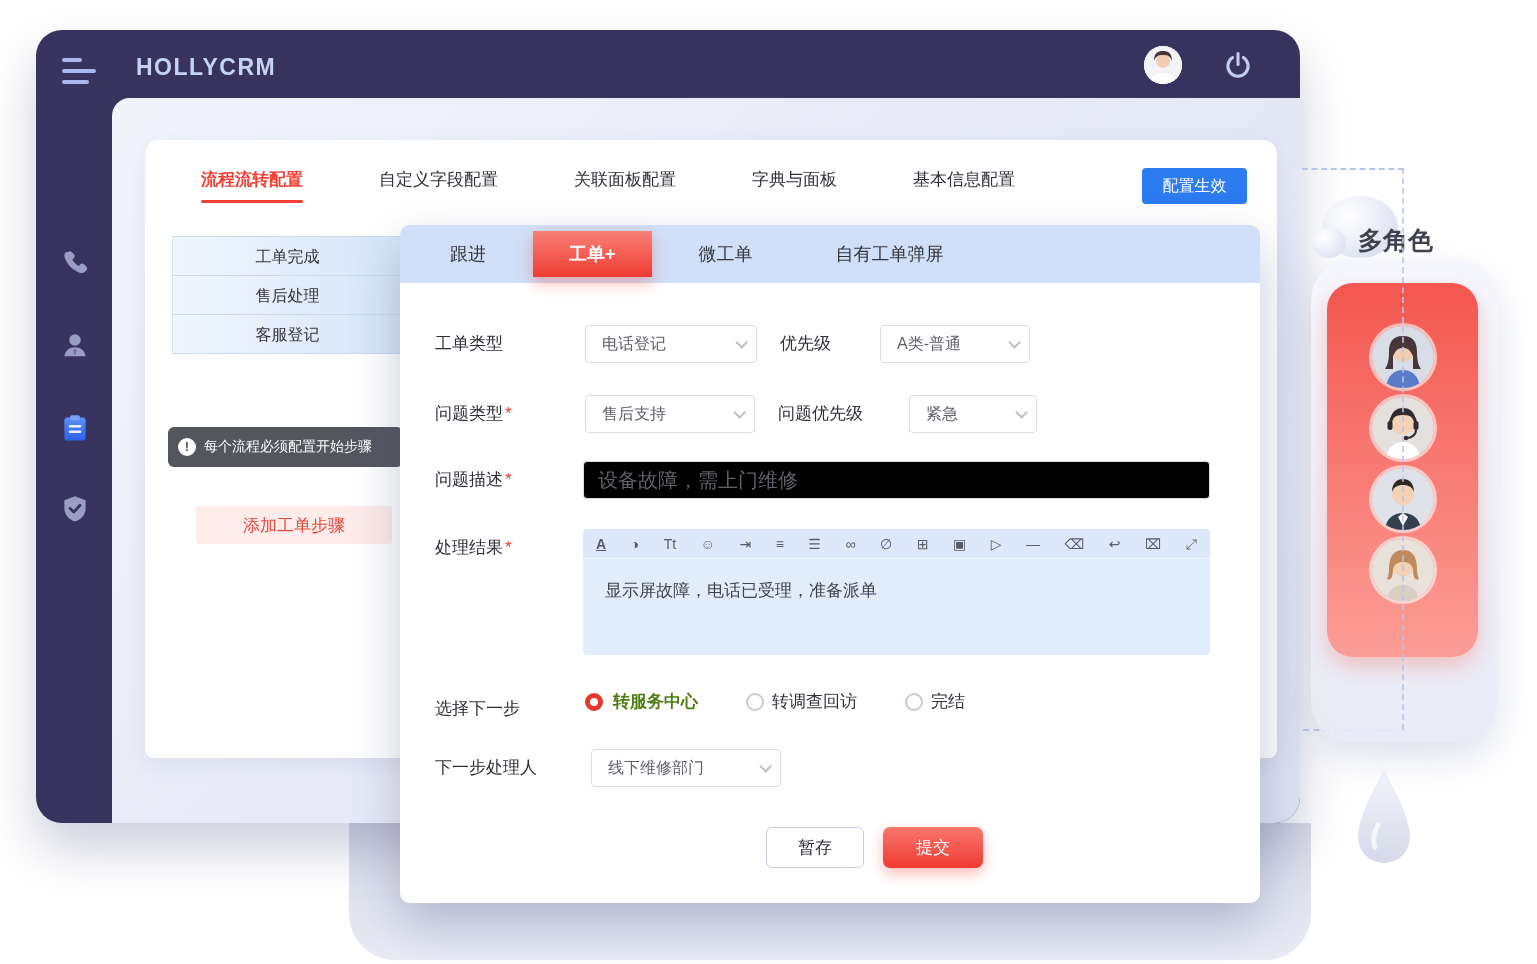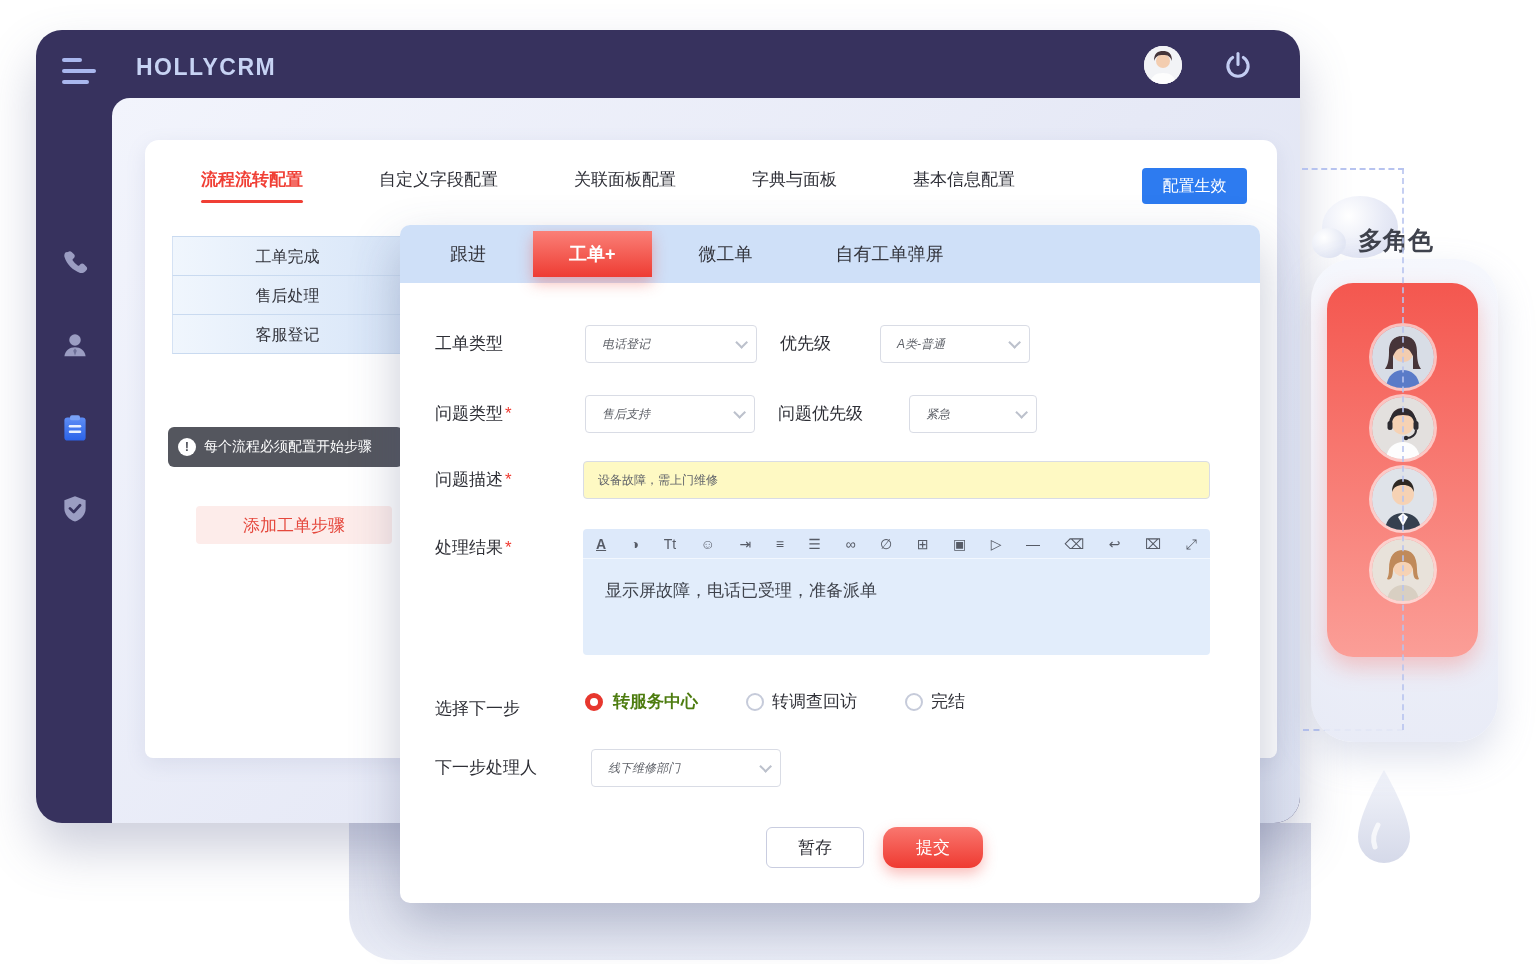--- a/index.html
+++ b/index.html
@@ -74,35 +74,35 @@
   .m-tab { font-size:18px; color:#33343c; cursor:pointer; white-space:nowrap; }
   .m-tab.pill { background:linear-gradient(180deg,#fa8078 0%,#ee3c33 100%); color:#fff;
     font-weight:bold; padding:11px 36px; border-radius:0;
     box-shadow:0 6px 14px rgba(240,70,60,.38); }
   .m-tab.far { margin-left:36px; }
 
   .f-label { position:absolute; left:35px; font-size:17px; color:#2e2f36; line-height:38px; white-space:nowrap; }
   .req { color:#f03a30; margin-left:2px; }
   .sel { position:absolute; height:38px; border:1px solid #d9dce5; border-radius:4px; background:#fff;
     display:flex; align-items:center; justify-content:space-between; padding:0 12px 0 16px;
-    font-size:12px; color:#5f6269; cursor:pointer;font-style:italic; }
+    font-size:16px; color:#5f6269; cursor:pointer; }
   .chev { width:9px; height:9px; border-right:2px solid #bcc1cc; border-bottom:2px solid #bcc1cc;
     transform:rotate(45deg) translateY(-3px); flex:0 0 9px; }
 
   .row1 { top:100px; } .row2 { top:170px; } .row3 { top:236px; }
   .s-tickettype { left:185px; top:100px; width:172px; }
   .l-priority   { left:380px; top:100px; }
   .s-priority   { left:480px; top:100px; width:150px; }
   .s-issuetype  { left:185px; top:170px; width:170px; }
   .l-ipriority  { left:378px; top:170px; }
   .s-ipriority  { left:509px; top:170px; width:128px; }
 
   .text-input { position:absolute; left:183px; top:236px; width:627px; height:38px;
-    border:1px solid #d9dce5; border-radius:4px; font-size:12px; color:#5f6269;
-    padding:0 14px; font-family:inherit; background:#fef9c3; }
+    border:1px solid #d9dce5; border-radius:4px; font-size:20px; color:#5f6269;
+    padding:0 14px; font-family:inherit; background:#000000; }
 
   .editor { position:absolute; left:183px; top:304px; width:627px; height:126px;
     border-radius:4px; overflow:hidden; }
   .editor-toolbar { height:30px; background:#dde9fa; border-bottom:1px solid #f2f7fe;
     display:flex; align-items:center; justify-content:space-between; padding:0 13px; }
   .tb-ic { font-size:14px; color:#565b66; cursor:pointer; line-height:1; }
   .tb-ic:first-child { text-decoration:underline; font-weight:bold; }
   .editor-body { height:96px; background:#e2edfb; font-size:17px; color:#3f434c;
     padding:20px 22px; cursor:text; }
 
@@ -112,21 +112,21 @@
   .radio-opt.sel-red { color:#4d7c0f; font-weight:bold;gap:10px; }
   .radio-opt.sel-red .rdot { border:5px solid #e7372e; }
 
   .l-next { top:465px; } .l-handler { top:524px; }
   .s-handler { left:191px; top:524px; width:190px; }
 
   .m-footer { position:absolute; left:0; top:602px; width:100%; }
   .btn-draft { position:absolute; left:366px; width:98px; height:41px; background:#fff;
     border:1px solid #c9cde0; border-radius:6px; font-size:17px; color:#303138; cursor:pointer; font-family:inherit; }
   .btn-submit { position:absolute; left:483px; width:100px; height:41px; border:none;
-    background:linear-gradient(180deg,#f9776f 0%,#ef3a31 100%); border-radius:14px;
+    background:linear-gradient(180deg,#f9776f 0%,#ef3a31 100%); border-radius:7px;
     font-size:17px; color:#fff; cursor:pointer; font-family:inherit;
     box-shadow:0 6px 14px rgba(240,70,60,.35); }
 
   
   .decor { position:absolute; left:1300px; top:90px; width:237px; height:874px; z-index:4; }
   .dash-h-top { position:absolute; left:2px; top:78px; width:102px; border-top:2px dashed #b7c3ef; }
   .dash-v { position:absolute; left:102px; top:78px; height:562px; border-left:2px dashed rgba(183,195,239,.8); z-index:3; }
   .dash-h-bot { position:absolute; left:3px; top:639px; width:100px; border-top:2px dashed #b7c3ef; }
 
   .cloud-a { position:absolute; left:22px; top:106px; width:76px; height:62px; border-radius:50%;

